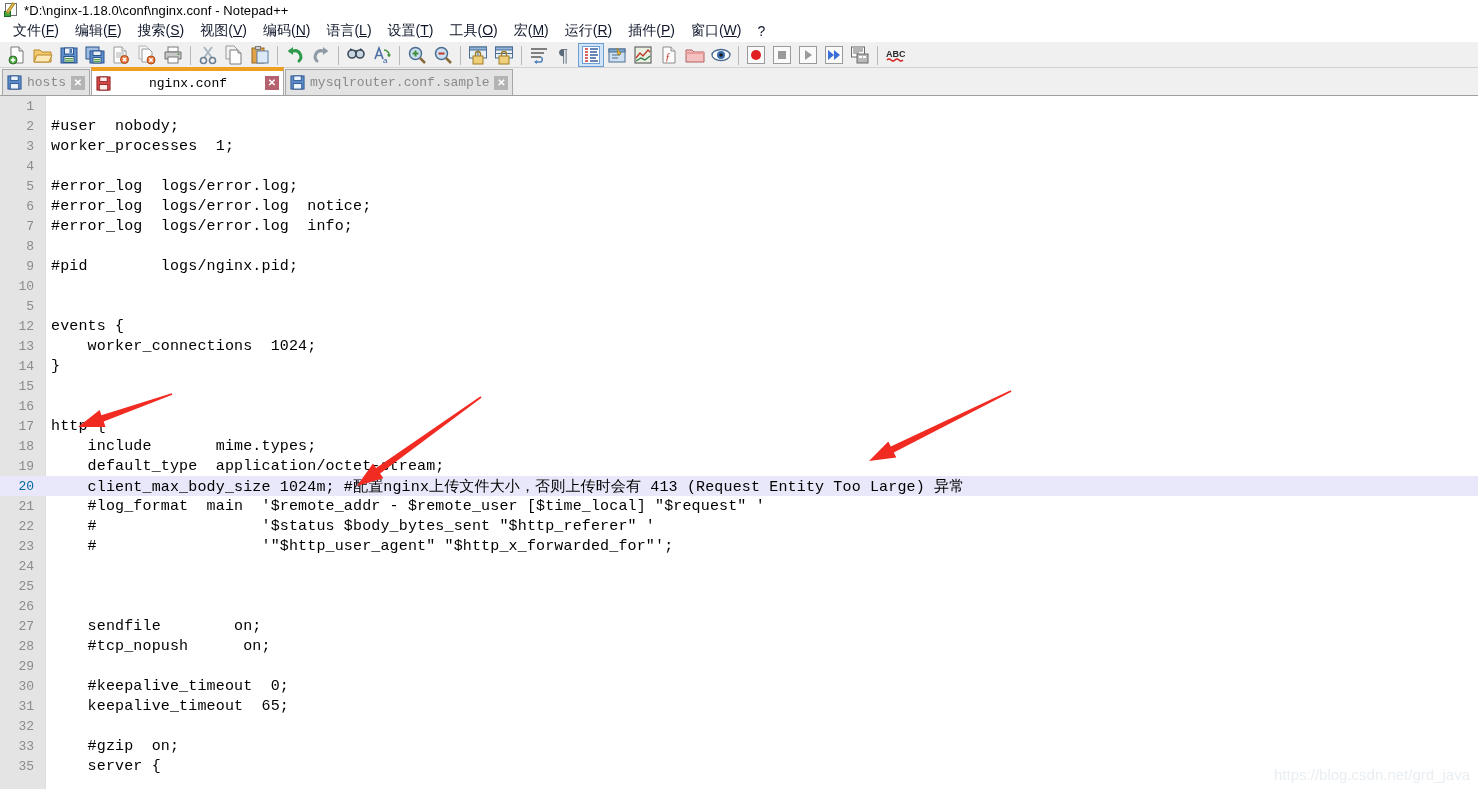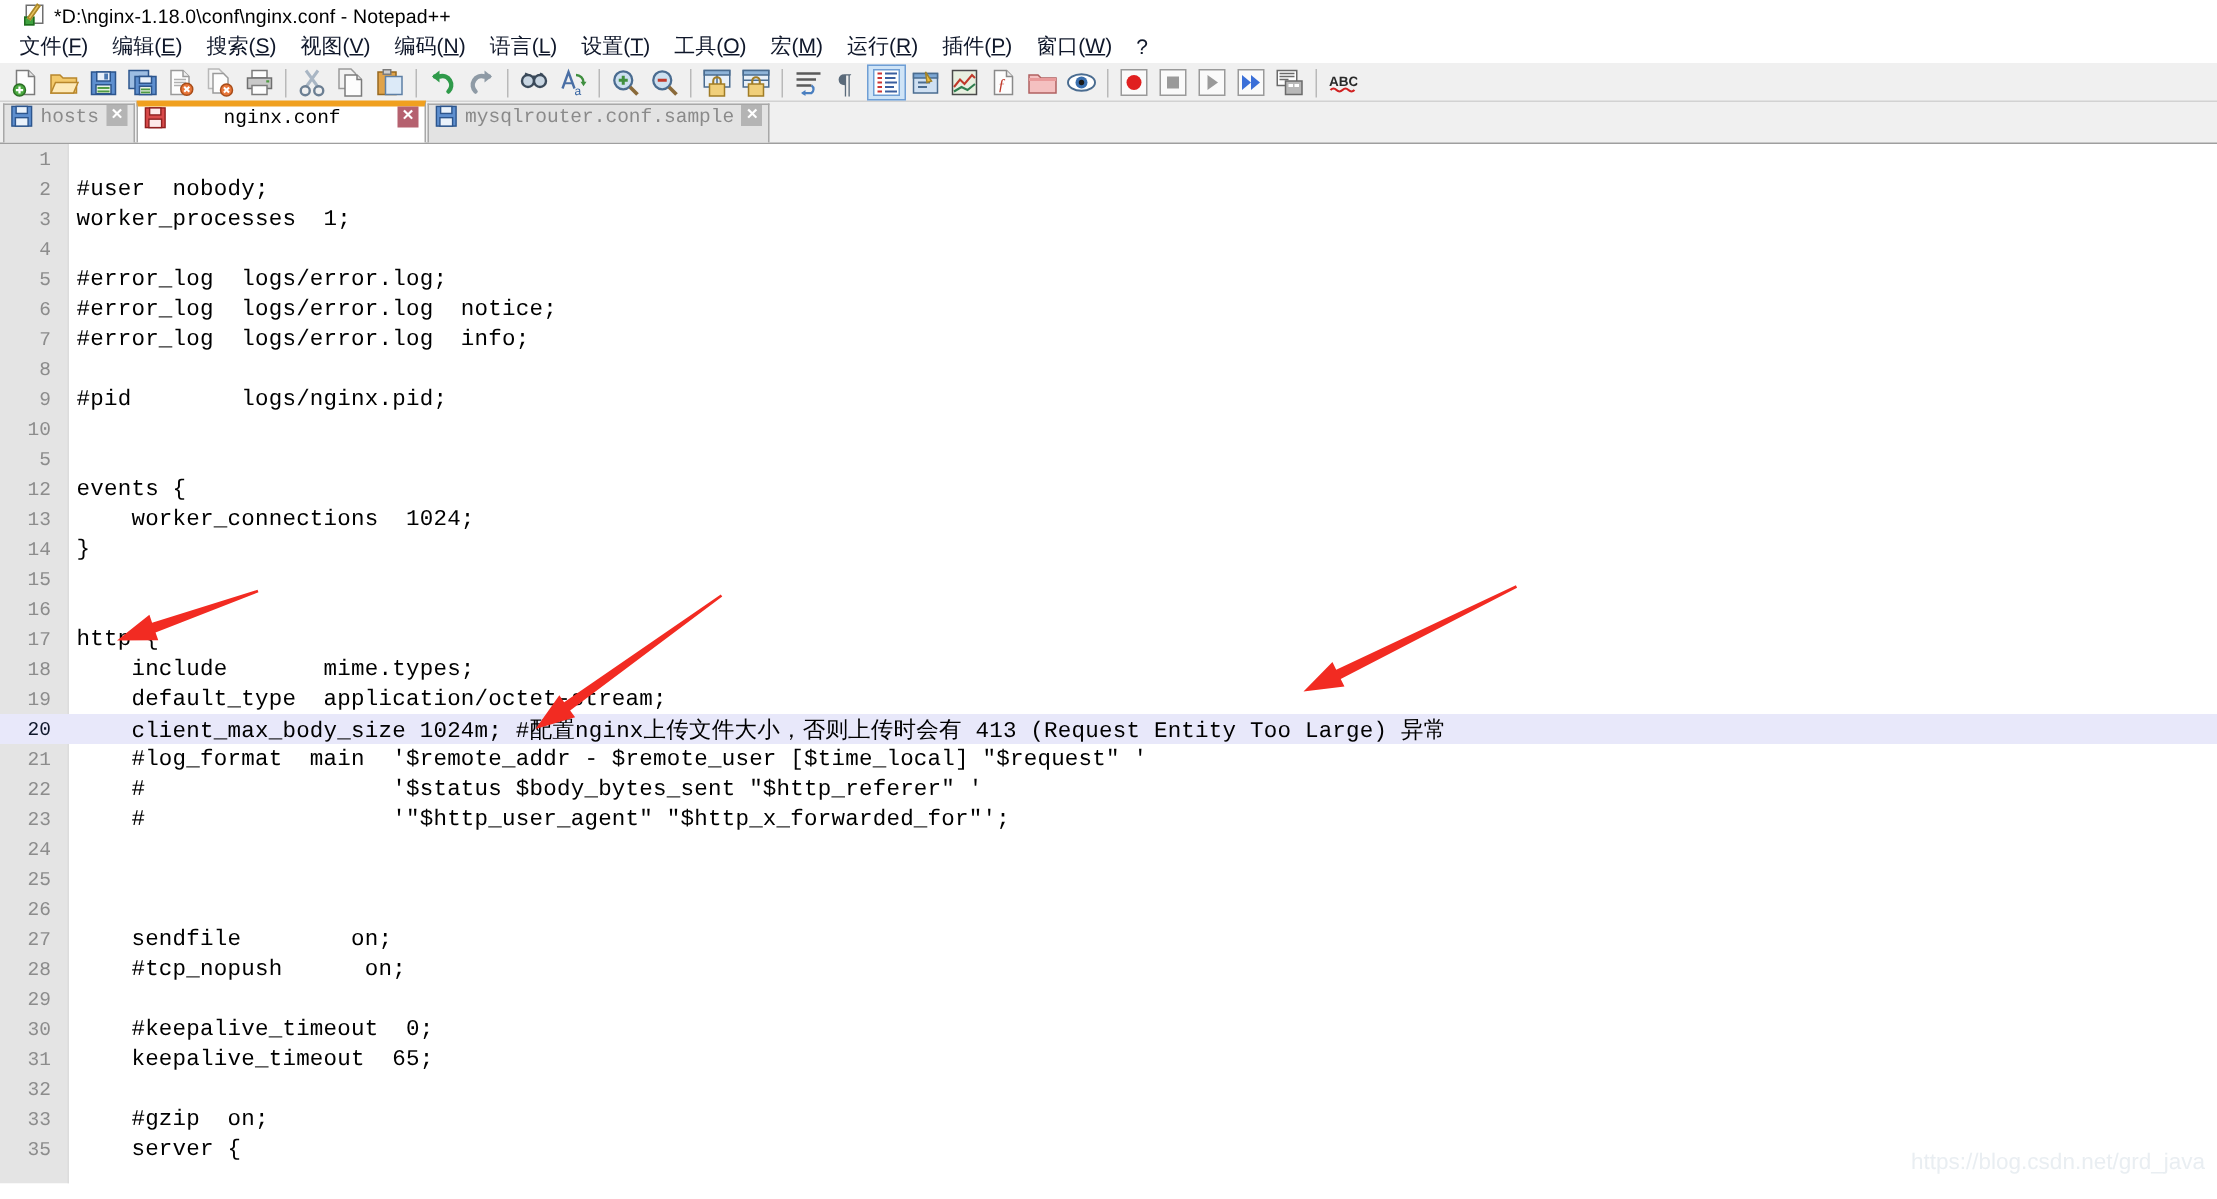--- a/index.html
+++ b/index.html
@@ -9,21 +9,21 @@
     overflow: hidden;
     background: #ffffff;
     font-family: "Liberation Sans", sans-serif;
   }
 
   
   #titlebar {
     height: 20px;
     display: flex;
     align-items: center;
-    padding-left: 16px;
+    padding-left: 4px;
     background: #ffffff;
   }
   #app-icon {
     width: 15px; height: 14px;
     position: relative;
     margin-right: 5px;
     flex: 0 0 auto;
   }
   #app-icon .pad {
     position: absolute; left: 1px; top: 0;
@@ -107,21 +107,21 @@
     height: 28px;
     display: flex;
     align-items: flex-end;
     background: #f0f0f0;
     padding-left: 2px;
     border-bottom: 1px solid #9f9f9f;
   }
   .tab {
     height: 26px;
     display: flex;
-    align-items: flex-start;
+    align-items: center;
     padding: 0 4px 0 4px;
     margin-right: 1px;
     background: #e3e3e3;
     border: 1px solid #a8a8a8;
     border-bottom: none;
     font-family: "Liberation Mono", monospace;
     font-size: 13px;
     color: #8a8a8a;
     position: relative;
     cursor: default;
@@ -195,21 +195,21 @@
   .ln-txt {
     padding-left: 11px;
     font-family: "Liberation Mono", monospace;
     font-size: 15px;
     color: #000000;
     white-space: pre;
     letter-spacing: 0.15px;
     position: relative;
     z-index: 2;
   }
-  .ln-row.hl .ln-num { color: #0f172a; }
+  .ln-row.hl .ln-num { color: #0369a1; }
 
   
   #arrows {
     position: absolute;
     left: 0; top: 0;
     width: 100%; height: 100%;
     pointer-events: none;
     z-index: 5;
   }
 

